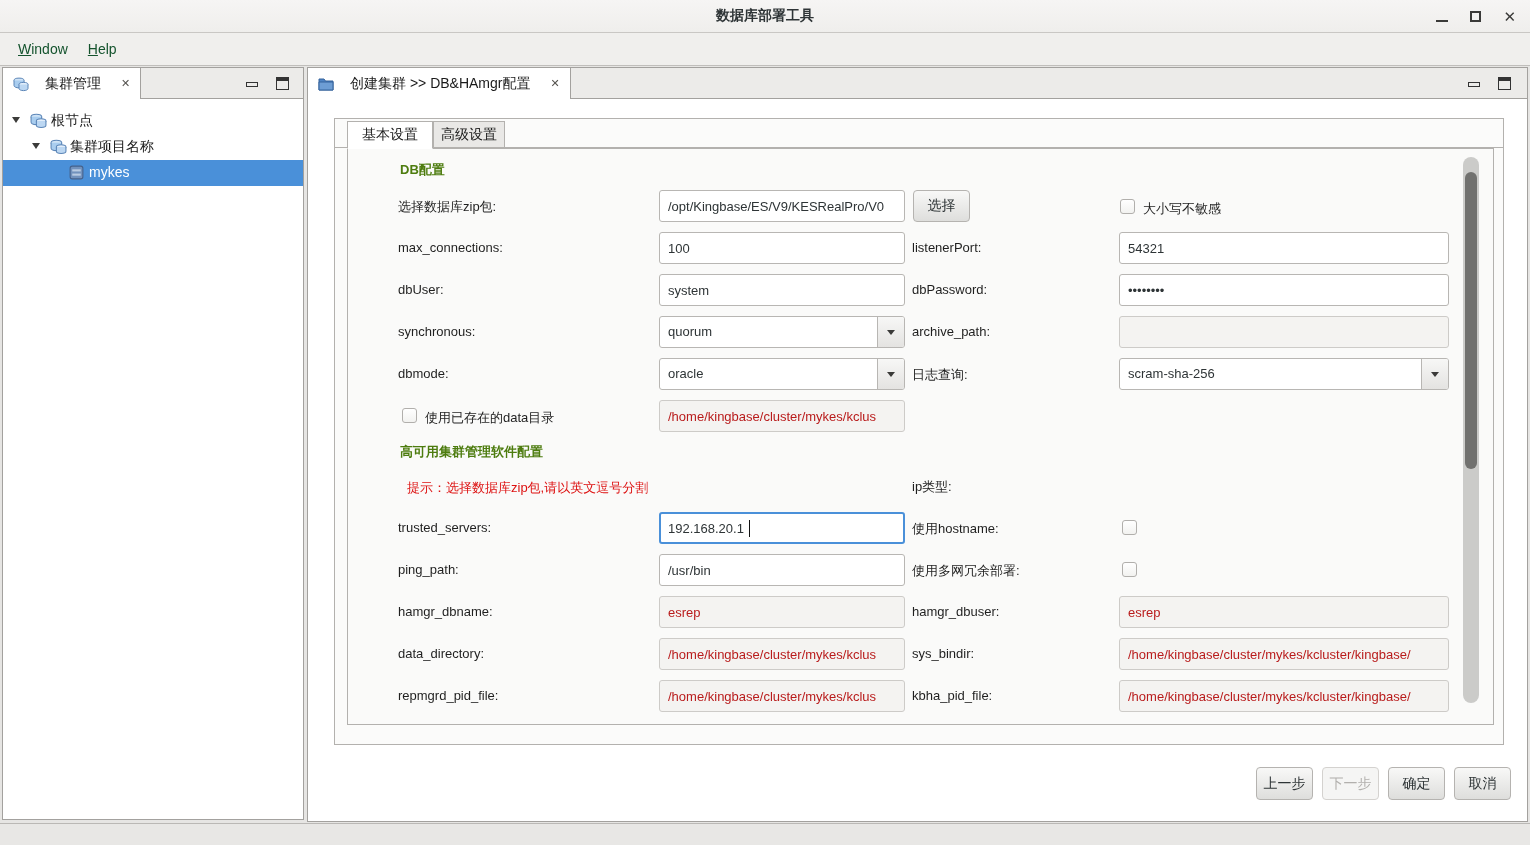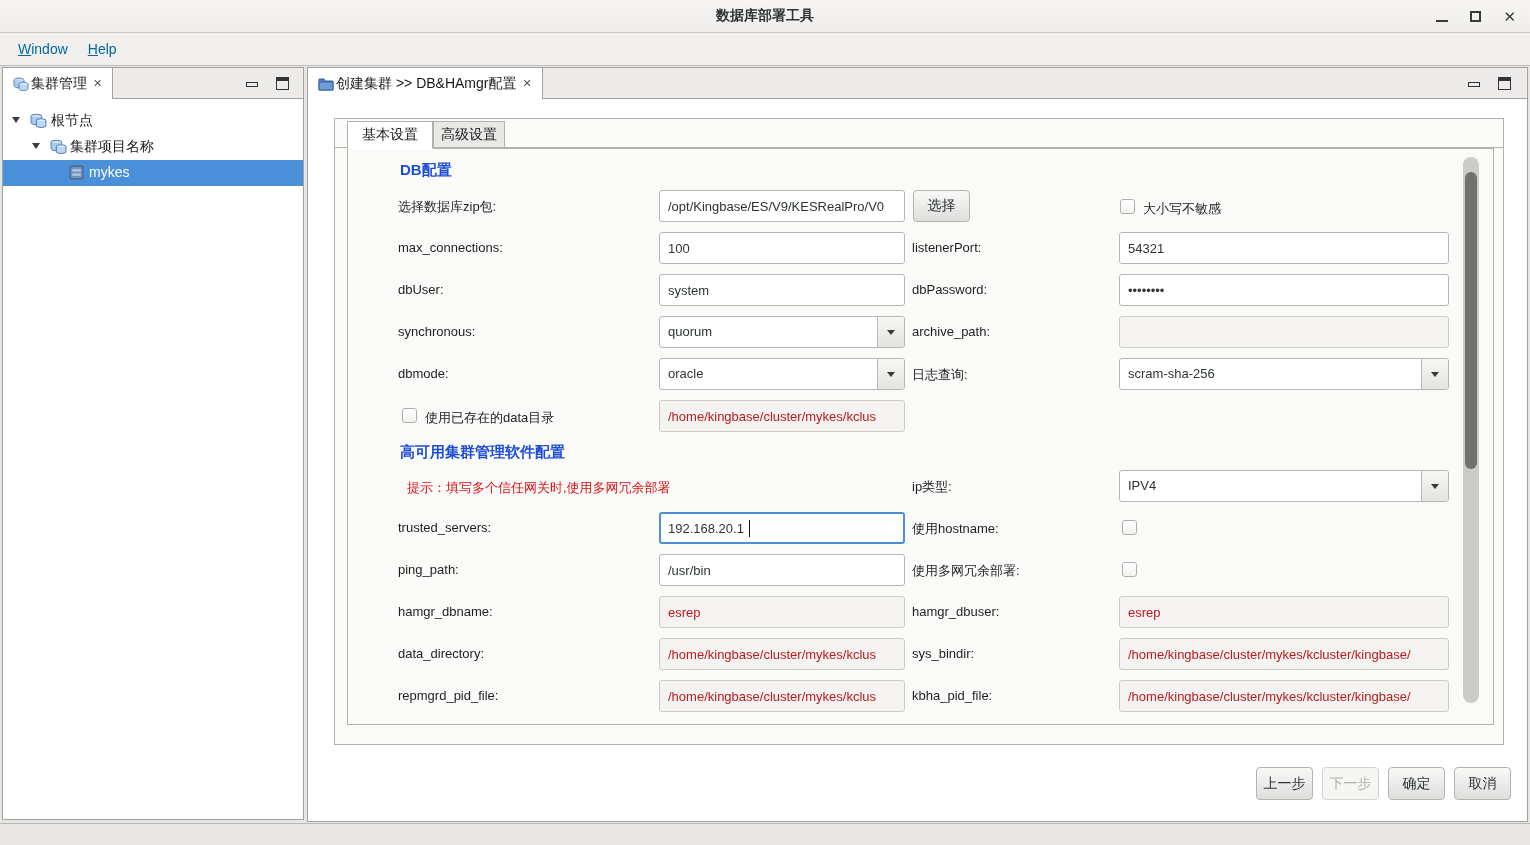--- a/index.html
+++ b/index.html
@@ -12,28 +12,28 @@
     display:flex; align-items:center; justify-content:center; }
   .titlebar .title { font-size:14px; font-weight:bold; color:#2e3436; }
   .winctl { position:absolute; top:0; right:0; height:33px; display:flex; align-items:center; gap:22px; padding-right:14px; }
   .ic-min { width:12px; height:2px; background:#3a3a38; margin-top:8px; }
   .ic-max { width:11px; height:11px; border:2px solid #3a3a38; background:transparent; }
   .ic-close { font-size:15px; font-weight:bold; color:#3a3a38; line-height:1; }
 
   
   .menubar { position:absolute; left:0; top:33px; width:1530px; height:33px;
     background:#f0efed; border-bottom:1px solid #c0bebb; display:flex; align-items:center; padding-left:8px; }
-  .menu-item { font-size:14px; color:#0369a1; padding:4px 10px; }
+  .menu-item { font-size:14px; color:#14532d; padding:4px 10px; }
   .menu-item .u { text-decoration:underline; }
 
   
   .view { position:absolute; border:1px solid #a3a19e; background:#fff; }
   .tabbar { position:absolute; left:0; top:0; right:0; height:31px; background:#ecebe9; border-bottom:1px solid #a3a19e; }
   .tab { position:absolute; top:0; height:31px; background:#fff; border-right:1px solid #a3a19e;
-    display:flex; align-items:center; padding:0 10px; gap:2px; }
+    display:flex; align-items:center; padding:0 10px; gap:16px; }
   .tab .tab-label { font-size:14px; color:#1a1a1a; white-space:nowrap; }
   .tab .tab-close { font-size:11px; color:#55534f; margin-left:4px; }
   .view-btns { position:absolute; top:9px; display:flex; gap:18px; }
   .vb-min { width:12px; height:5px; border:1px solid #333; margin-top:5px; }
   .vb-max { width:13px; height:13px; border:1px solid #333; border-top:4px solid #333; }
 
   
   .tree { position:absolute; left:0; top:31px; right:0; bottom:0; background:#fff; padding-top:9px; }
   .tree-row { position:relative; height:26px; width:100%; }
   .tree-row.selected { background:#4a90d9; }
@@ -49,21 +49,21 @@
   .settings-tabs { position:absolute; left:0; top:0; right:0; height:29px; border-bottom:1px solid #b3b1ae; }
   .stab { position:absolute; top:2px; height:27px; display:flex; align-items:center; justify-content:center;
     font-size:14px; color:#1a1a1a; border:1px solid #b3b1ae; }
   .stab.active { background:#fff; border-bottom:1px solid #fff; top:2px; height:28px; z-index:2; }
   .stab.inactive { background:#e9e8e6;justify-content:center; }
 
   .inner { position:absolute; background:#fafaf9; border:1px solid #b3b1ae; overflow:hidden; }
 
   .lbl { position:absolute; font-size:13px; color:#1f1f1f; white-space:nowrap; }
   .hint { position:absolute; font-size:13px; color:#dd1111; white-space:nowrap; }
-  .sec-title { position:absolute; font-size:15px; font-weight:bold; color:#1d4ed8; white-space:nowrap; }
+  .sec-title { position:absolute; font-size:13px; font-weight:bold; color:#4d7c0f; white-space:nowrap; }
 
   .field { position:absolute; height:32px; border:1px solid #b8b6b3; border-radius:3px; background:#fff;
     font-size:13px; color:#2e3436; padding:0 8px; font-family:inherit; outline:none; }
   .field.dis { background:#f4f3f1; color:#b91c1c; border-color:#cdcbc8; }
   .field.focus { border:2px solid #4a90d9; padding:0 7px; }
   .caret { position:absolute; width:1px; height:17px; background:#111; }
 
   .combo { position:absolute; height:32px; border:1px solid #b8b6b3; border-radius:3px; background:#fff; display:flex; }
   .combo .val { flex:1; font-size:13px; color:#2e3436; padding:7px 8px 0 8px; overflow:hidden; white-space:nowrap; }
   .combo .cbtn { width:27px; border-left:1px solid #b8b6b3; background:linear-gradient(#f7f7f6,#e4e3e1);
@@ -222,28 +222,22 @@
               <span class="arr"></span>
             </span>
         </div>
 
         <div class="cb" style="left:54px; top:259px;"></div>
         <div class="lbl" style="left:77px; top:260px;">使用已存在的data目录</div>
         <input class="field dis" style="left: 311px; top: 251px; width: 246px;" disabled="" value="/home/kingbase/cluster/mykes/kclus">
 
         <div class="sec-title" style="left:52px; top:294px;">高可用集群管理软件配置</div>
 
-        <div class="hint" style="left:59px; top:330px;">提示：填写多个信任网关时,使用多网冗余部署</div>
+        <div class="hint" style="left:59px; top:330px;">提示：选择数据库zip包,请以英文逗号分割</div>
         <div class="lbl" style="left:564px; top:329px;">ip类型:</div>
-        <div class="combo" style="left:771px; top:321px; width:330px;">
-          <span class="val">IPV4</span>
-          <span class="cbtn">
-              <span class="arr"></span>
-            </span>
-        </div>
 
         <div class="lbl" style="left:50px; top:371px;">trusted_servers:</div>
         <input class="field focus" style="left: 311px; top: 363px; width: 246px;" value="192.168.20.1">
         <div class="caret" style="left:401px; top:371px;"></div>
         <div class="lbl" style="left:564px; top:371px;">使用hostname:</div>
         <div class="cb" style="left:774px; top:371px;"></div>
 
         <div class="lbl" style="left:50px; top:413px;">ping_path:</div>
         <input class="field" style="left: 311px; top: 405px; width: 246px;" value="/usr/bin">
         <div class="lbl" style="left:564px; top:413px;">使用多网冗余部署:</div>

